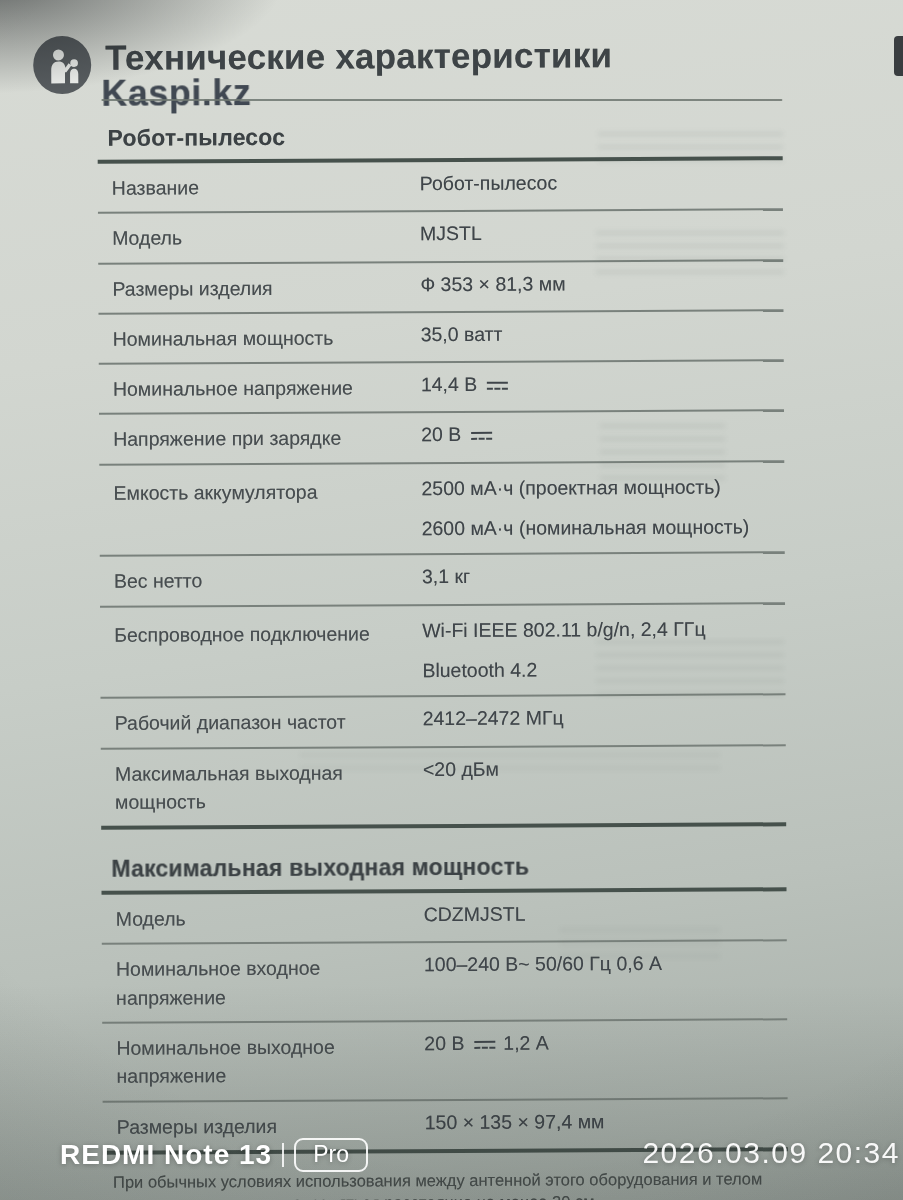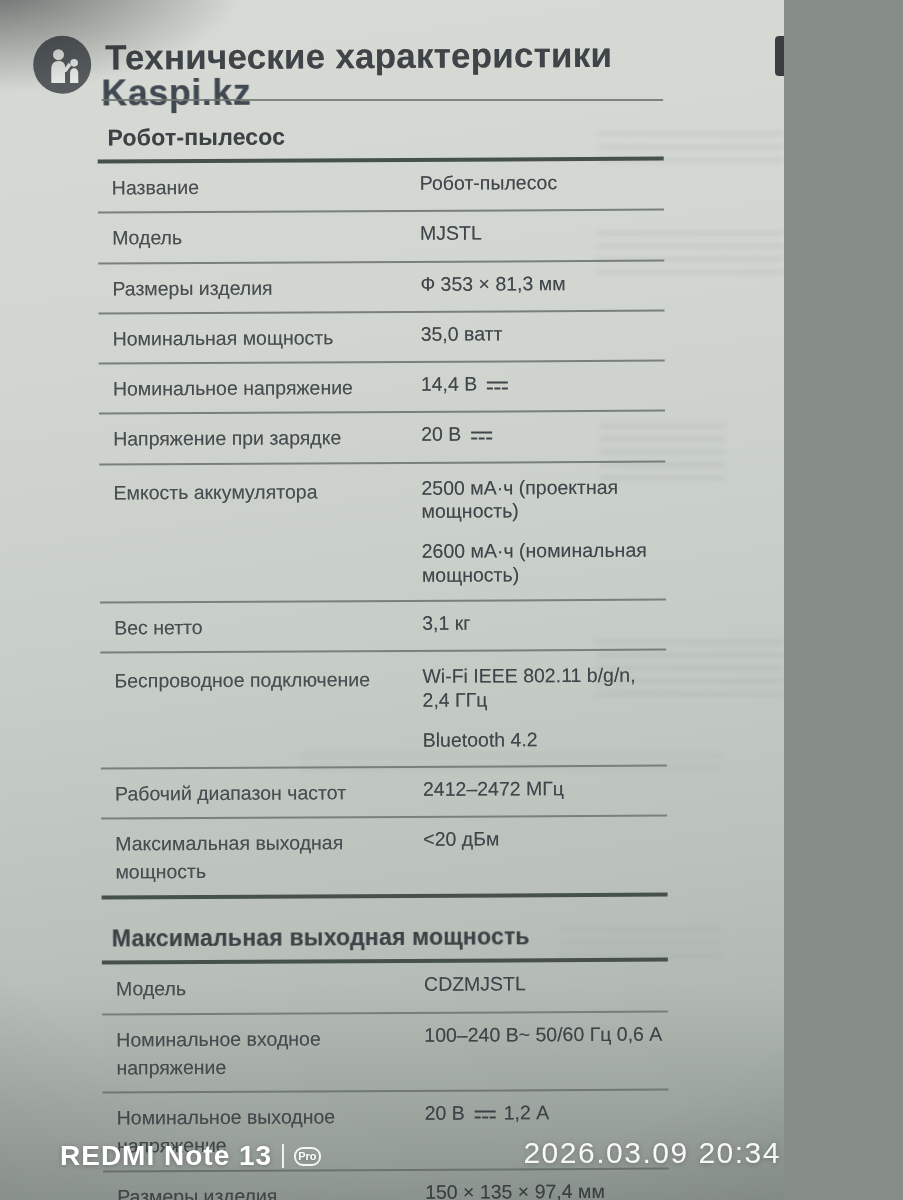--- a/index.html
+++ b/index.html
@@ -1,18 +1,18 @@
 <!DOCTYPE html>
 <html><head>
 <meta charset="utf-8">
 <title>Технические характеристики</title>
 <style>
   html,body{margin:0;padding:0;background:#878e88;}
   .photo{
-    position:relative;width:784px;height:1200px;overflow:hidden;
+    position:relative;width:903px;height:1200px;overflow:hidden;
     font-family:"Liberation Sans",sans-serif;
     background:
       linear-gradient(172deg,#d8dbd5 0%,#d2d6d0 28%,#c7cdc7 52%,#bac1bb 74%,#aab2ac 92%,#a0a8a2 100%);
   }
   
   .vignette{position:absolute;inset:0;pointer-events:none;z-index:6;
     background:
       radial-gradient(48% 14% at -2% -2%, rgba(16,20,22,.6), rgba(16,20,22,0) 70%),
       radial-gradient(130% 95% at 55% 42%, rgba(0,0,0,0) 58%, rgba(38,45,43,.22) 100%),
       linear-gradient(180deg, rgba(0,0,0,0) 82%, rgba(30,37,35,.18) 100%);
@@ -50,22 +50,22 @@
   .notes{margin:12px 0 0 10px;}
   .note{font-size:16.5px;line-height:1.34;color:#4a504f;max-width:660px;}
   
   .ghost{position:absolute;pointer-events:none;z-index:3;filter:blur(2.4px);opacity:.5;
     background:repeating-linear-gradient(0deg, rgba(88,98,94,.22) 0 4px, rgba(88,98,94,0) 4px 13px);}
   
   .camera-wm{position:absolute;left:60px;bottom:28px;z-index:8;color:#fff;
     text-shadow:0 1px 5px rgba(0,0,0,.28);display:flex;align-items:center;}
   .camera-wm .device{font-size:28px;font-weight:700;letter-spacing:1px;}
   .camera-wm .wm-divider{width:2px;height:24px;background:rgba(255,255,255,.85);margin:0 10px;}
-  .camera-wm .pro-badge{font-size:11px;font-weight:700;border:2.5px solid rgba(255,255,255,.9);
-    border-radius:9px;padding:1px 2px 2px;}
+  .camera-wm .pro-badge{font-size:23px;font-weight:400;border:2.5px solid rgba(255,255,255,.9);
+    border-radius:9px;padding:1px 17px 2px;}
   .timestamp{position:absolute;right:3px;bottom:30px;z-index:8;color:rgba(255,255,255,.94);
     font-size:30px;letter-spacing:1.5px;text-shadow:0 1px 5px rgba(0,0,0,.25);
     font-family:"Liberation Sans",sans-serif;}
   
   .edge-mark{position:absolute;right:-2px;top:36px;width:11px;height:40px;z-index:7;
     background:#23272b;border-radius:4px 0 0 4px;opacity:.88;}
 </style>
 </head>
 <body>
 

